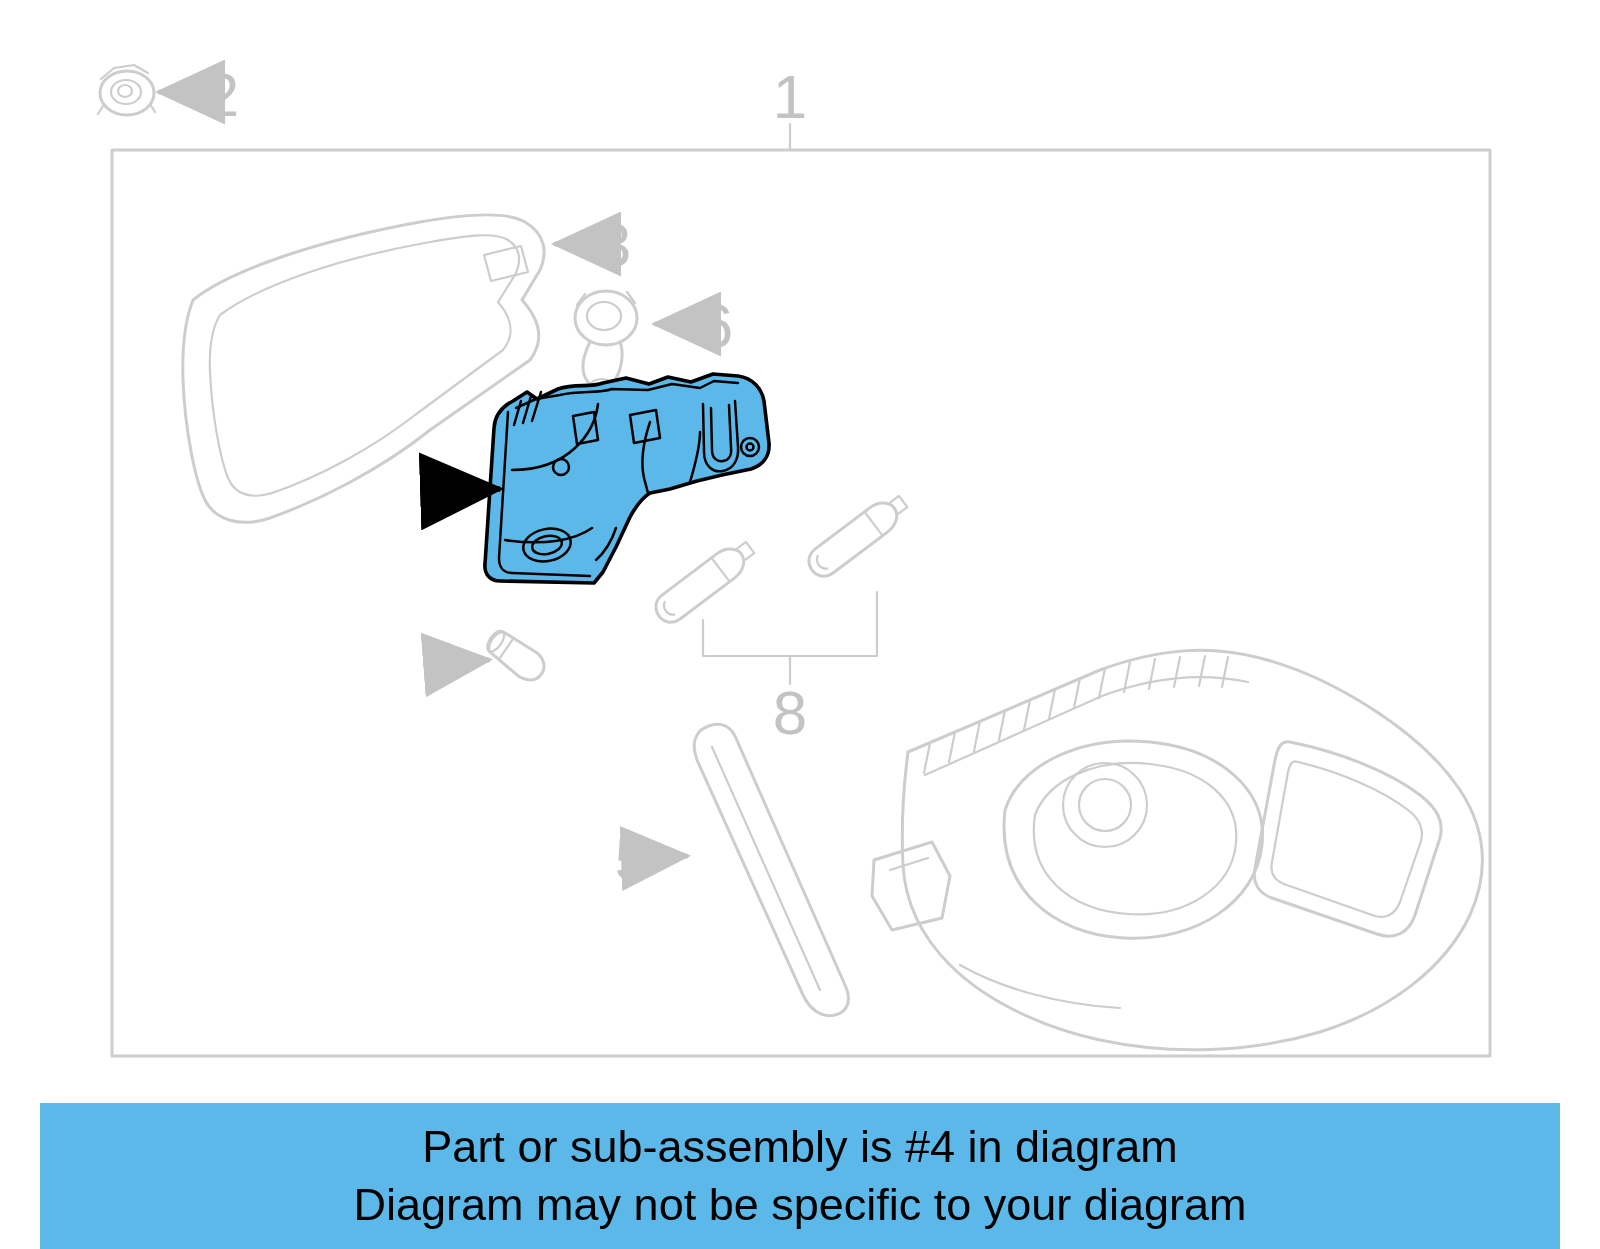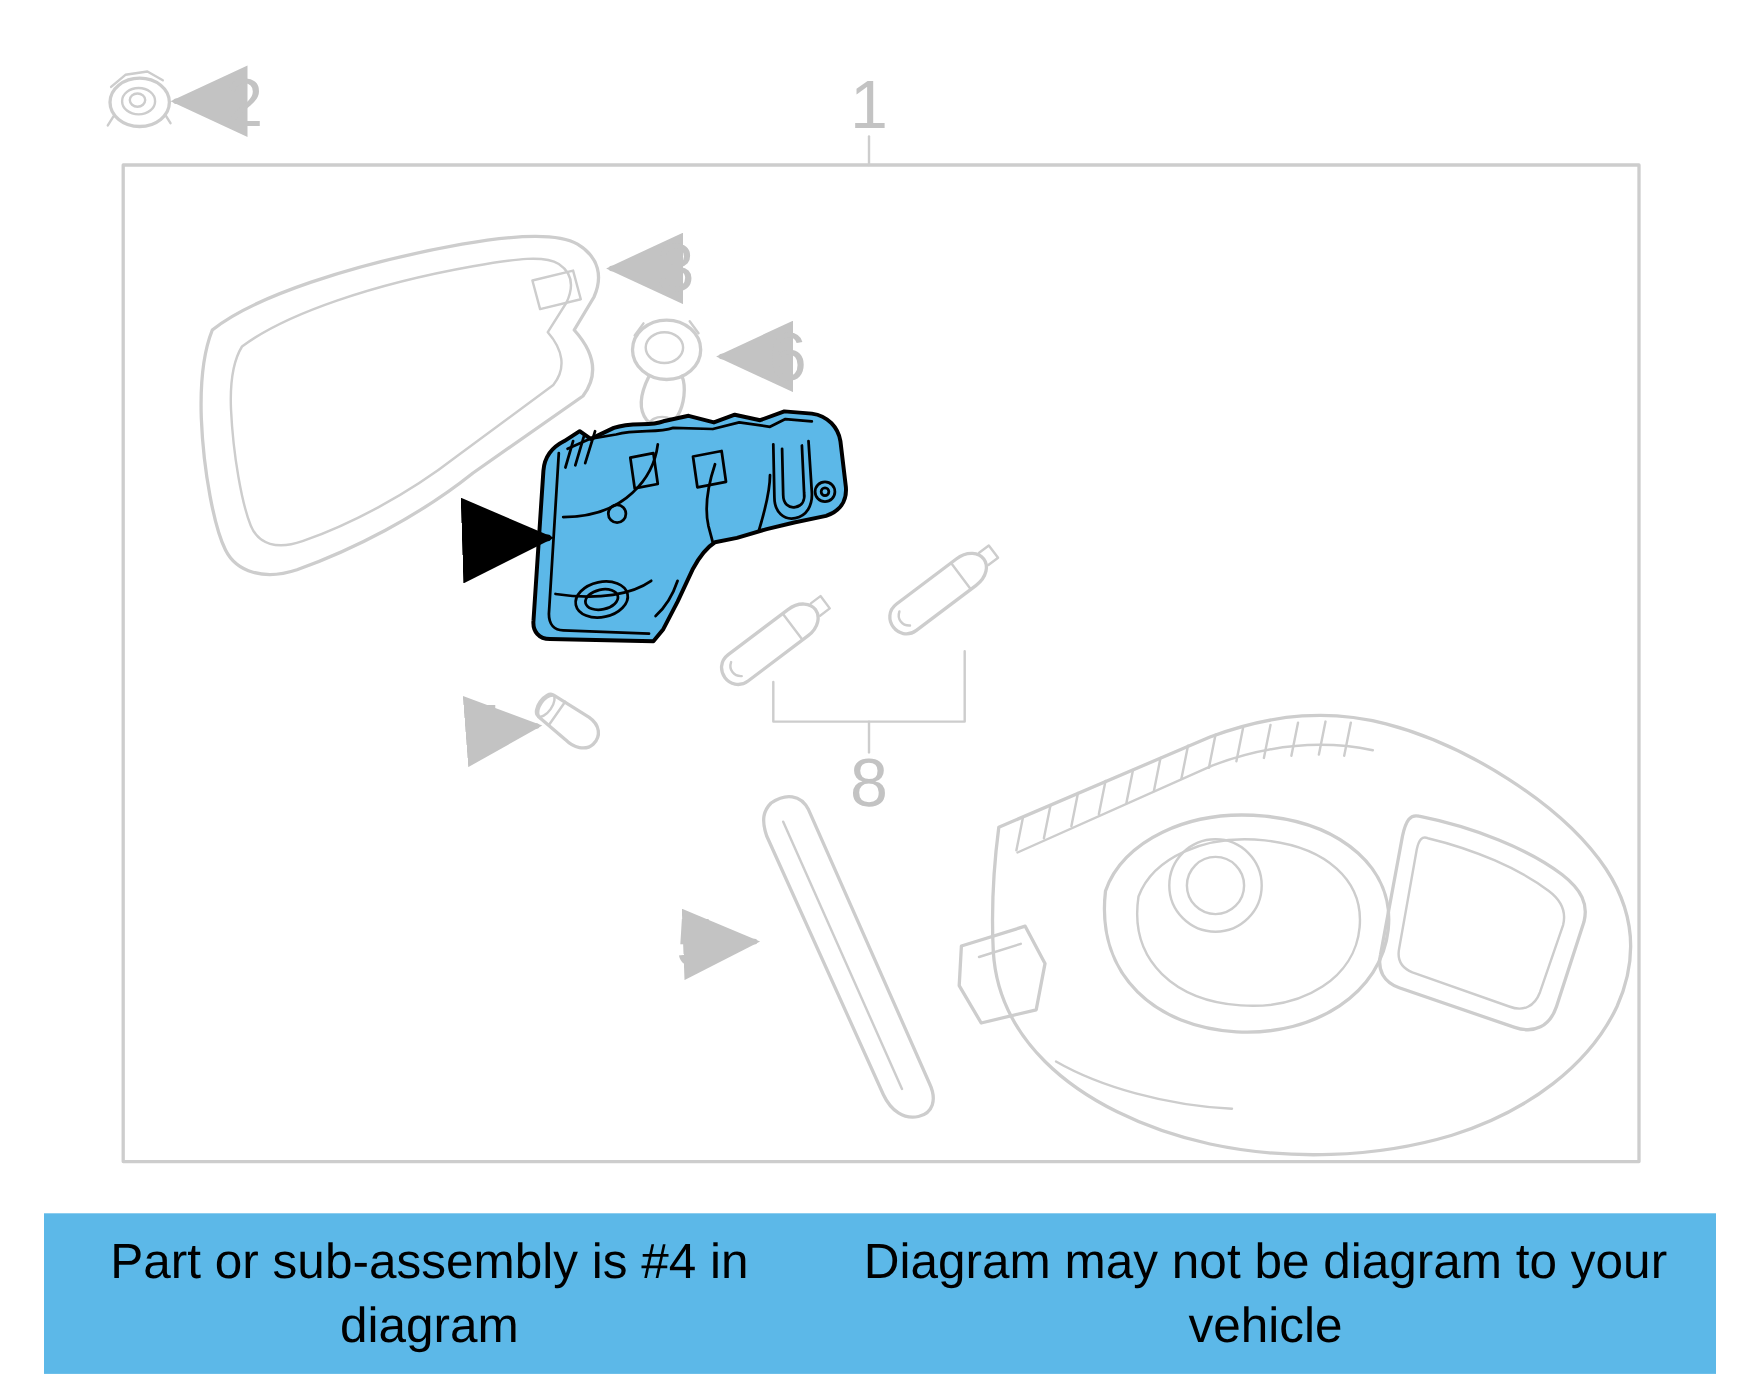--- a/index.html
+++ b/index.html
@@ -1,20 +1,20 @@
 <!DOCTYPE html>
 <html><head>
 <meta charset="utf-8">
 <style>
   html,body{margin:0;padding:0;background:#ffffff;}
   .stage{position:relative;width:1600px;height:1249px;background:#ffffff;
          font-family:"Liberation Sans",sans-serif;overflow:hidden;}
   .stage svg{position:absolute;left:0;top:0;}
   .banner{position:absolute;left:40px;right:40px;top:1103px;bottom:0;
-          background:#5cb8e8;display:flex;flex-direction:row;
+          background:#5cb8e8;display:flex;flex-direction:column;
           align-items:center;justify-content:center;}
   .banner div{font-size:45px;color:#000;line-height:1.28;text-align:center;}
   
   .g{fill:none;stroke:#cdcdcd;stroke-width:3;stroke-linecap:round;stroke-linejoin:round;}
   .gt{fill:none;stroke:#cdcdcd;stroke-width:2.2;stroke-linecap:round;stroke-linejoin:round;}
   .ga{fill:none;stroke:#c3c3c3;stroke-width:5;stroke-linecap:round;}
   .k{fill:none;stroke:#000;stroke-width:2.5;stroke-linecap:round;stroke-linejoin:round;}
   .ka{fill:none;stroke:#000;stroke-width:6;stroke-linecap:round;}
   .lbl{fill:#c3c3c3;font-family:"Liberation Sans",sans-serif;font-size:62px;
        text-anchor:middle;dominant-baseline:central;}
@@ -184,16 +184,16 @@
         L1400,902 C1395,915 1385,920 1372,915 L1284,884 C1274,880 1270,872 1272,862
         L1288,772 C1290,763 1293,760 1298,762 Z"></path>
       <path class="g" d="M874,860 L932,842 L950,876 L942,918 L892,930 L872,896 Z"></path>
       <path class="gt" d="M890,870 L928,858"></path>
       <path class="gt" d="M960,965 C1000,988 1060,1005 1120,1008"></path>
     </g>
   </svg>
 
   <div class="banner">
     <div>Part or sub-assembly is #4 in diagram</div>
-    <div>Diagram may not be diagram to your vehicle</div>
+    <div>Diagram may not be specific to your diagram</div>
   </div>
 
 </div>
 
 </body></html>

